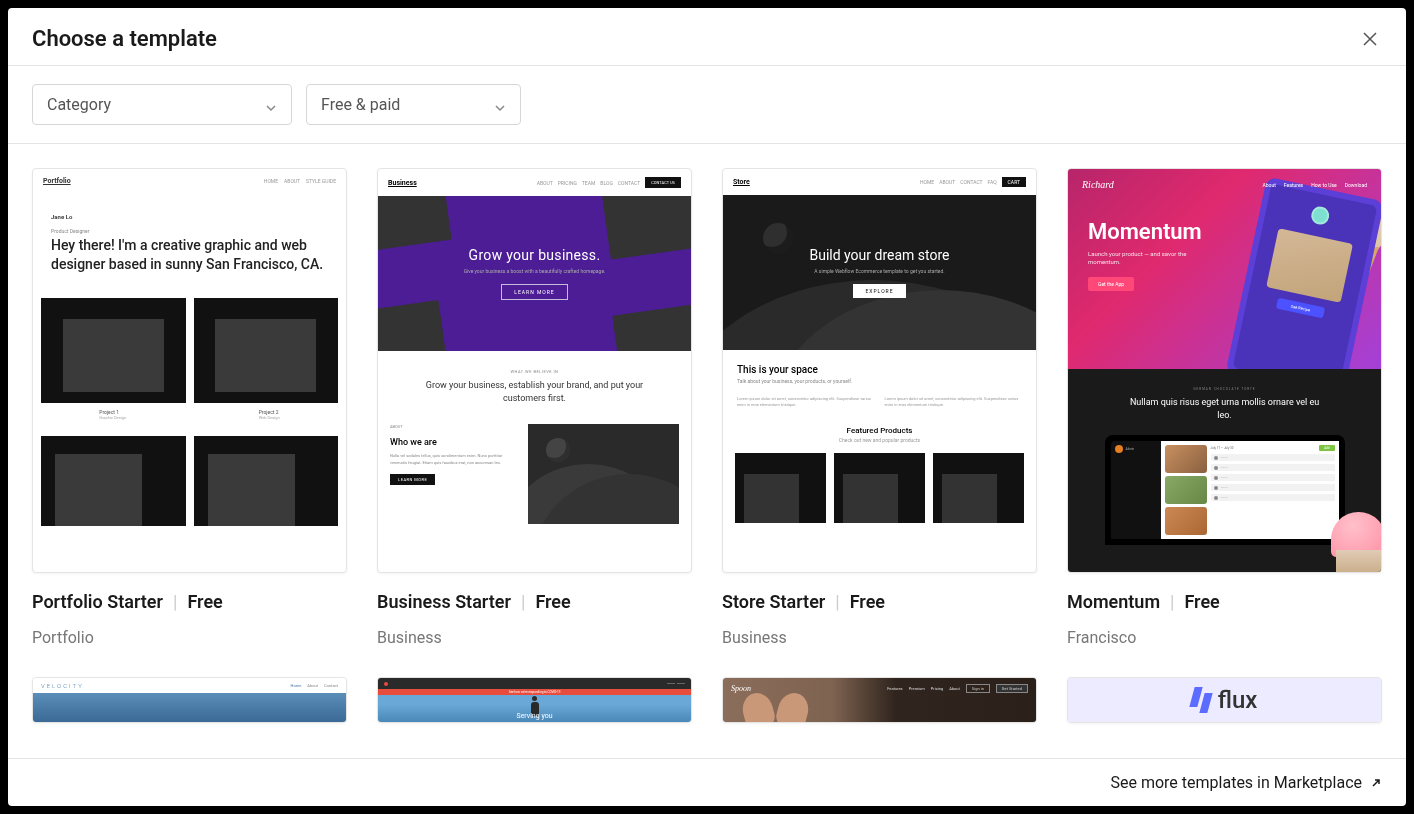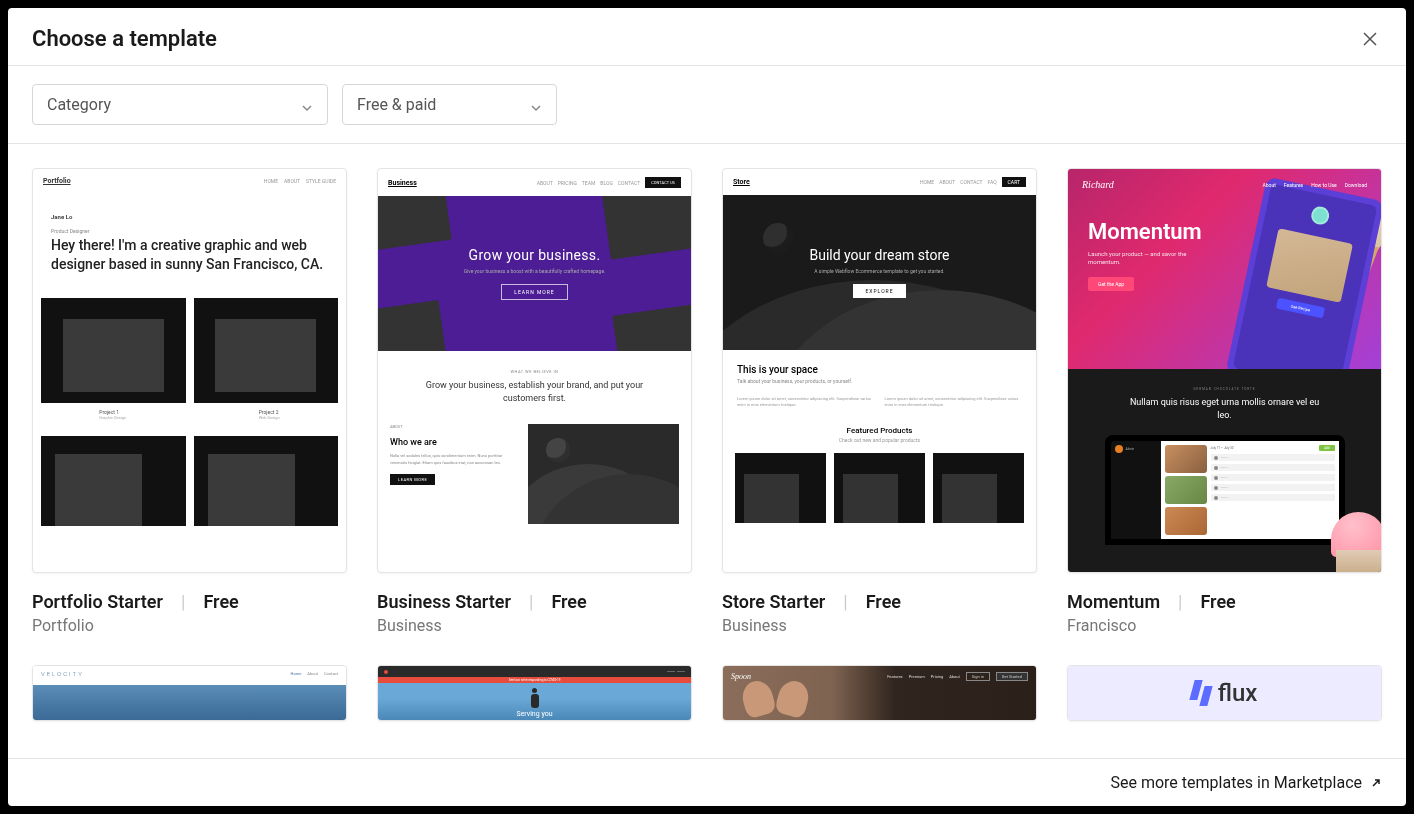--- a/index.html
+++ b/index.html
@@ -52,21 +52,21 @@
       align-items: center;
       justify-content: space-between;
       border: 1px solid #d6d6d6;
       border-radius: 4px;
       padding: 10px 14px;
       cursor: pointer;
       color: #555;
       font-size: 16px;
       background: #fff;
     }
-    .dropdown.category { width: 296px; }
+    .dropdown.category { width: 260px; }
     .dropdown.price { width: 215px; }
     .chevron {
       width: 12px;
       height: 12px;
       display: inline-block;
       color: #888;
     }
     .gallery {
       flex: 1;
       overflow: hidden;
@@ -86,22 +86,22 @@
       border: 1px solid #e4e4e4;
       border-radius: 4px;
       overflow: hidden;
       background: #fff;
       margin-bottom: 18px;
       box-shadow: 0 1px 3px rgba(0,0,0,0.05);
       position: relative;
     }
     .card-title-row {
       display: flex;
-      gap: 18px;
-      margin-bottom: 4px;
+      gap: 10px;
+      margin-bottom: 16px;
     }
     .card-title {
       font-size: 18px;
       font-weight: 600;
       color: #1a1a1a;
     }
     .divider {
       color: #ccc;
       font-size: 18px;
     }
@@ -230,21 +230,21 @@
     .mm-dates { font-size:3px; color:#666; }
     .mm-add { background:#7cc442; color:#fff; font-size:3px; padding:1px 5px; border-radius:1px;}
     .mm-line { height:7px; background:#f2f2f2; border-radius:1px; display:flex; align-items:center; padding:0 3px; gap:3px;}
     .mm-line-dot { width:4px; height:4px; border-radius:50%; background:#888;}
     .mm-line-lbl { font-size:3px; color:#999;}
     .mm-cupcake { position:absolute; right:-15px; bottom:-20px; width:75px; height:80px; z-index:4;}
     .mm-frosting { width:55px; height:45px; background:radial-gradient(circle at 40% 30%,#ffc0cb,#ff8fa3); border-radius:30px 30px 6px 6px; position:absolute; top:0; left:10px;}
     .mm-cup { width:45px; height:30px; background:linear-gradient(#e0cbb5,#c4a67e); position:absolute; top:38px; left:15px; border-radius:0 0 6px 6px;}
 
     
-    .preview.short { height:56px; margin-bottom:0; }
+    .preview.short { height:46px; margin-bottom:0; }
     .velocity { background:linear-gradient(180deg,#fff 0%,#fff 35%,#5a8db8 35%,#3a6a95 100%); height:100%; position:relative;}
     .vel-head { display:flex; justify-content:space-between; padding:4px 8px; align-items:center;}
     .vel-logo { color:#4a7ba8; font-size:6px; letter-spacing:2px; font-weight:300;}
     .vel-nav { display:flex; gap:6px; font-size:4px; color:#888;}
     .vel-home { color:#4a7ba8; }
     .serving { height:100%; background:linear-gradient(180deg,#6aa8d8 60%,#4a88b8 100%); position:relative; overflow:hidden;}
     .srv-bar { position:absolute; top:0; left:0; right:0; height:11px; background:#2a2a2a; display:flex; justify-content:space-between; align-items:center; padding:0 6px;}
     .srv-bar-dot { width:4px; height:4px; border-radius:50%; background:#e74c3c; }
     .srv-alert { position:absolute; top:11px; left:0; right:0; height:6px; background:#e74c3c; font-size:3px; color:#fff; text-align:center; line-height:6px;}
     .srv-person { position:absolute; left:50%; top:40%; transform:translateX(-50%); width:12px; height:24px;}

